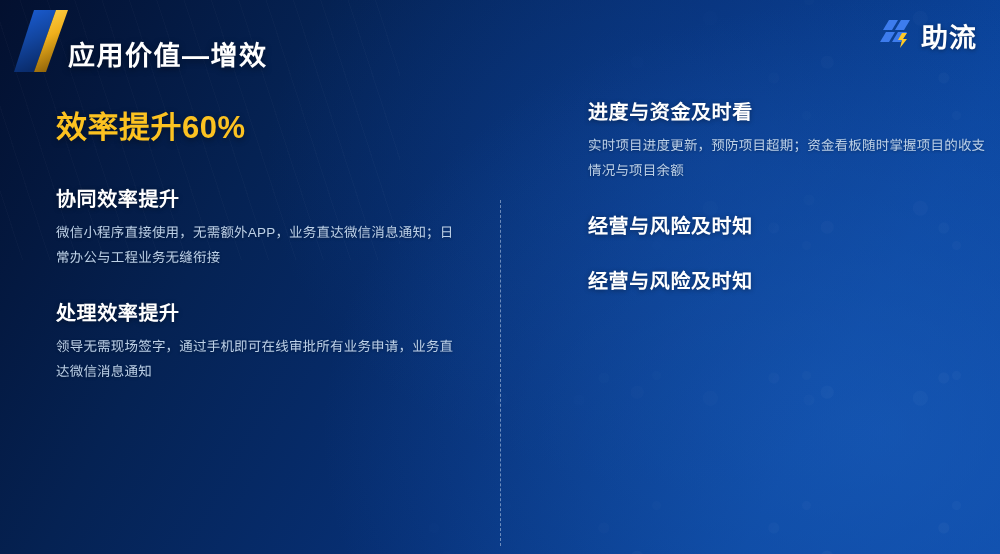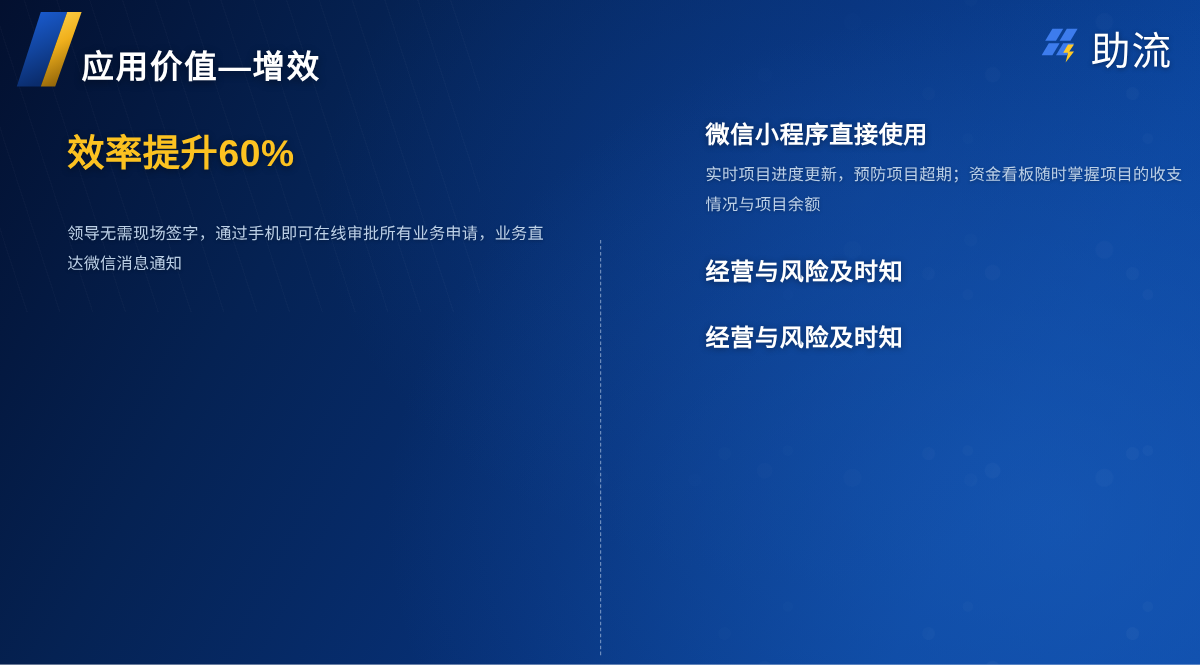--- a/index.html
+++ b/index.html
@@ -54,21 +54,21 @@
     letter-spacing:1.5px;
     text-shadow:0 2px 7px rgba(0,0,0,.45);
     white-space:nowrap;
   }
 
   .corp-logo {
     position:absolute; right:18px; top:16px;
     display:flex; align-items:center; gap:9px;
   }
   .corp-logo .logo-text {
-    font-size:33px; font-weight:normal; color:#ffffff; letter-spacing:1px;
+    font-size:27px; font-weight:bold; color:#ffffff; letter-spacing:1px;
     text-shadow:0 1px 4px rgba(0,0,0,.4);
     text-align:center;
   }
 
   
   .columns { position:absolute; left:16px; top:96px; width:1000px; height:458px; display:flex;gap:40px; }
   .col { position:relative; }
   .col-left  { width:500px; padding:0 42px 0 40px; }
   .col-right { width:500px; padding:0 30px 0 52px; }
 
@@ -141,31 +141,36 @@
       </span>
       <span class="logo-text">助流</span>
     </div>
   </div>
 
   <div class="columns">
 
     <div class="col col-left">
       <div class="col-heading">效率提升60%</div>
 
+      <div class="item">
+        <div class="item-title">协同效率提升</div>
+        <div class="item-desc">微信小程序直接使用，无需额外APP，业务直达微信消息通知；日常办公与工程业务无缝衔接</div>
+      </div>
 
 
       <div class="item">
+        <div class="item-title">处理效率提升</div>
         <div class="item-desc">领导无需现场签字，通过手机即可在线审批所有业务申请，业务直达微信消息通知</div>
       </div>
     </div>
 
     <div class="col col-right">
 
       <div class="item">
-        <div class="item-title">微信小程序直接使用</div>
+        <div class="item-title">进度与资金及时看</div>
         <div class="item-desc">实时项目进度更新，预防项目超期；资金看板随时掌握项目的收支情况与项目余额</div>
       </div>
 
       <div class="item">
         <div class="item-title">经营与风险及时知</div>
       </div>
 
       <div class="item">
         <div class="item-title">经营与风险及时知</div>
       </div>

